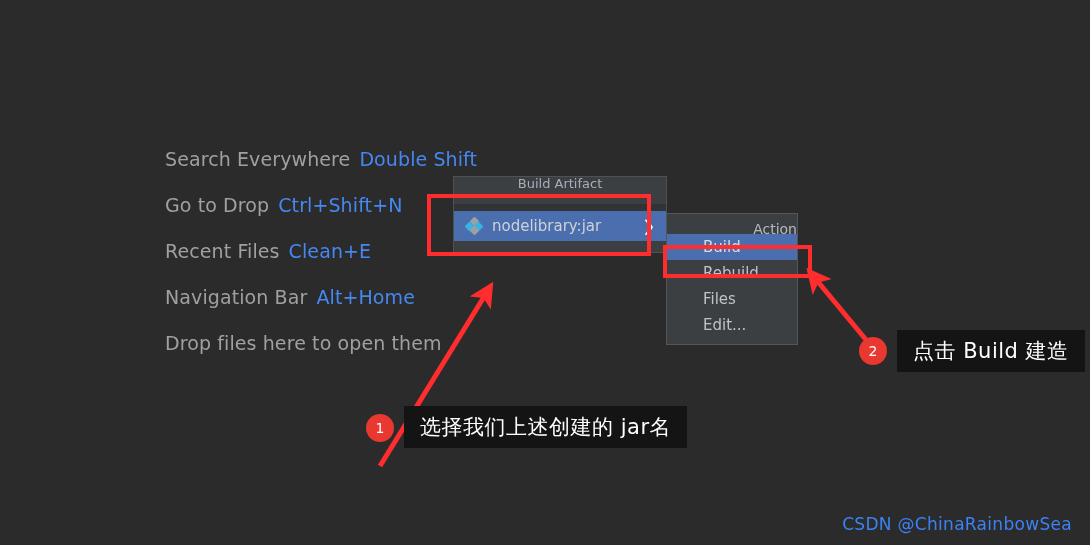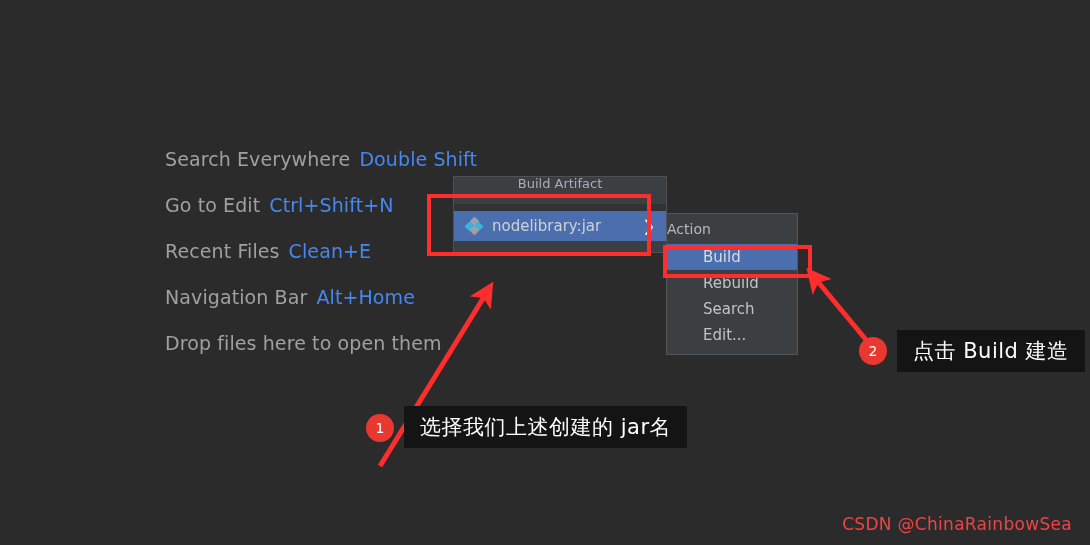--- a/index.html
+++ b/index.html
@@ -117,23 +117,23 @@
     position: absolute;
     left: 666px;
     top: 213px;
     width: 132px;
     background: #3c3f41;
     border: 1px solid #53575a;
     box-sizing: border-box;
     padding-bottom: 6px;
   }
   .action-title {
-    height: 30px;
+    height: 20px;
     line-height: 30px;
-    text-align: left;
+    text-align: right;
     color: #b4bac0;
     font-size: 14px;
   }
   .action-item {
     height: 26px;
     line-height: 26px;
     padding-left: 36px;
     color: #bfc3c6;
     font-size: 15px;
   }
@@ -192,37 +192,37 @@
     font-family: "DejaVu Sans", "Liberation Sans", sans-serif;
   }
   #badge-1 { left: 366px; top: 414px; }
   #badge-2 { left: 859px; top: 337px; }
 
   
   .watermark {
     position: absolute;
     right: 18px;
     bottom: 11px;
-    color: #ef4444;
+    color: #3b82f6;
     font-size: 17px;
     letter-spacing: 0.3px;
   }
 </style>
 </head>
 <body>
 
 <div id="root">
 
   <div class="hints">
     <div class="hint-row">
       <span class="hint-label">Search Everywhere</span>
       <span class="hint-key">Double Shift</span>
     </div>
     <div class="hint-row">
-      <span class="hint-label">Go to Edit</span>
+      <span class="hint-label">Go to Drop</span>
       <span class="hint-key">Ctrl+Shift+N</span>
     </div>
     <div class="hint-row">
       <span class="hint-label">Recent Files</span>
       <span class="hint-key">Clean+E</span>
     </div>
     <div class="hint-row">
       <span class="hint-label">Navigation Bar</span>
       <span class="hint-key">Alt+Home</span>
     </div>
@@ -244,21 +244,21 @@
       <span class="artifact-label">nodelibrary:jar</span>
       <span class="artifact-chevron">❯</span>
     </div>
     <div class="artifact-foot"></div>
   </div>
 
   <div class="action-menu">
     <div class="action-title">Action</div>
     <div class="action-item selected">Build</div>
     <div class="action-item">Rebuild</div>
-    <div class="action-item">Search</div>
+    <div class="action-item">Files</div>
     <div class="action-item">Edit...</div>
   </div>
 
   <div class="red-rect" id="rect-artifact"></div>
   <div class="red-rect" id="rect-build"></div>
 
   <svg id="arrows" viewBox="0 0 1090 545">
     <defs>
       <marker id="ah" markerWidth="5" markerHeight="5" refX="2.6" refY="2.5" orient="auto">
         <path d="M0,0 L5,2.5 L0,5 L1.2,2.5 z" fill="#ff2d2d"></path>

